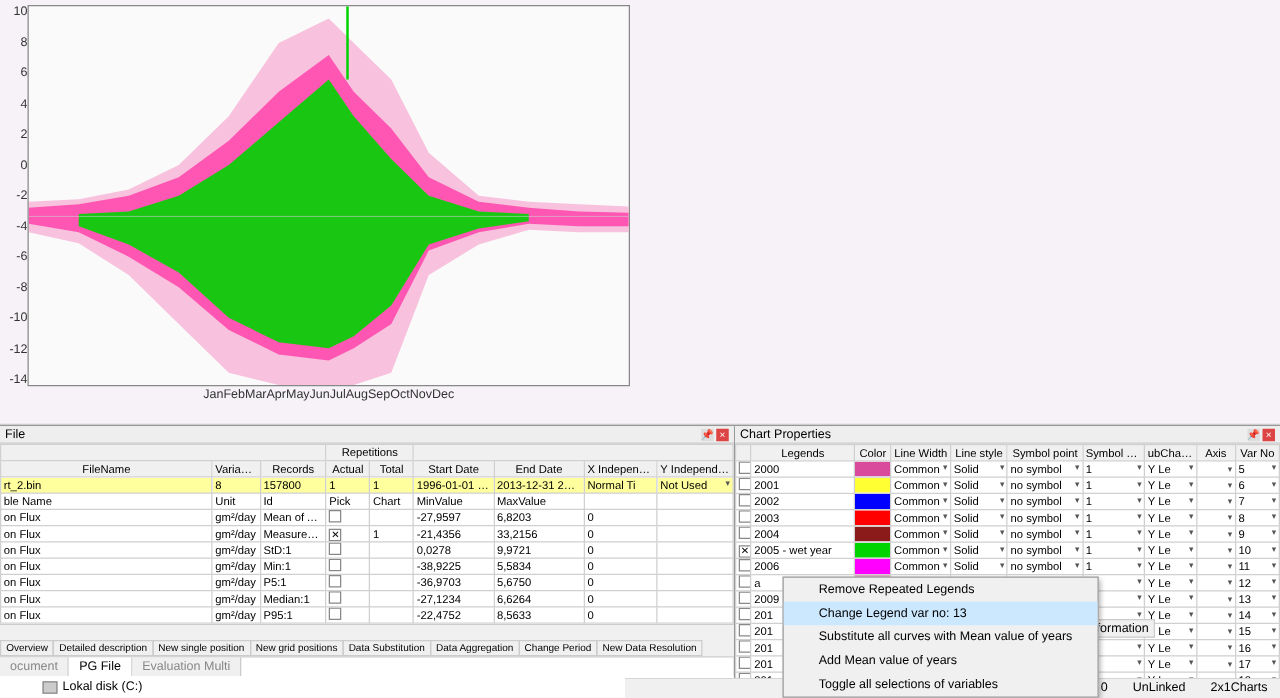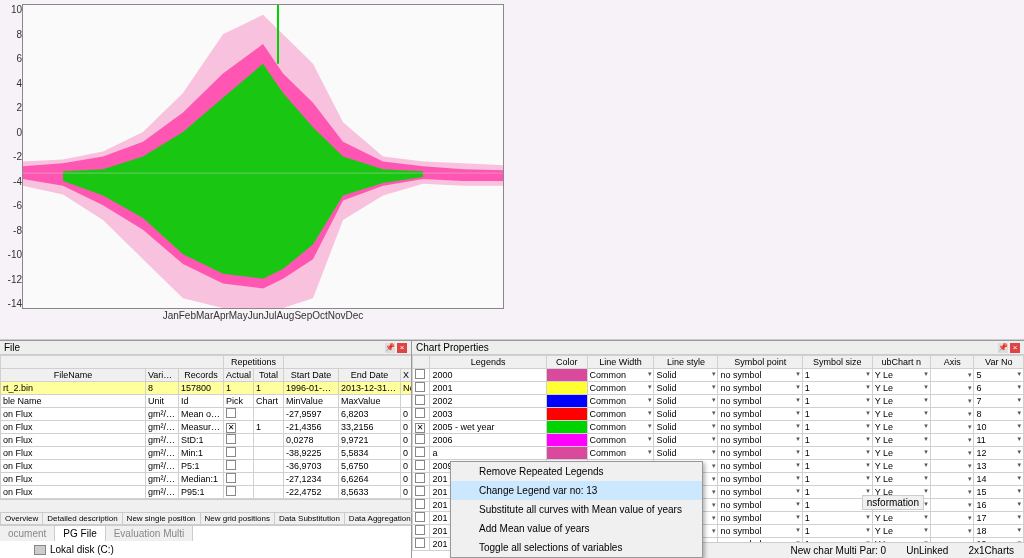--- a/index.html
+++ b/index.html
@@ -4,21 +4,21 @@
 <style>
   * { box-sizing: border-box; margin: 0; padding: 0; font-family: "Segoe UI", Tahoma, sans-serif; font-size: 10px; }
   body { width: 1024px; height: 558px; background: #fff; overflow: hidden; display: flex; flex-direction: column; }
   .chart-area { height: 340px; background: #f6f2f7; position: relative; border-bottom: 1px solid #ccc; }
   .chart-box { position: absolute; left: 22px; top: 4px; right: 520px; bottom: 30px; background: #fafafa; border: 1px solid #888; }
   .y-axis { position: absolute; left: 2px; top: 4px; bottom: 30px; width: 20px; display: flex; flex-direction: column; justify-content: space-between; color: #333; font-size: 8px; text-align: right; }
   .y-label { position: absolute; left: -10px; top: 50%; transform: rotate(-90deg); transform-origin: center; font-size: 8px; white-space: nowrap; color: #333; }
   .x-axis { position: absolute; left: 22px; right: 520px; bottom: 18px; display: flex; justify-content: center; font-size: 8px; color: #333; padding: 0 8px; }
   .chart-svg { width: 100%; height: 100%; }
   .bottom-panels { flex: 1; display: flex; border-top: 1px solid #999; min-height: 0; }
-  .left-panel { width: 412px; display: flex; flex-direction: column; border-right: 1px solid #999; min-height: 0;}
+  .left-panel { width: 588px; display: flex; flex-direction: column; border-right: 1px solid #999; min-height: 0;}
   .right-panel { flex: 1; display: flex; flex-direction: column; min-height: 0;}
   .panel-header { background: #eee; padding: 1px 4px; font-size: 10px; display: flex; justify-content: space-between; align-items: center; border-bottom: 1px solid #ccc; }
   .panel-close { display: flex; gap: 2px; }
   .panel-close span { width: 10px; height: 10px; background: #ddd; display: inline-flex; align-items: center; justify-content: center; font-size: 8px; cursor: pointer; }
   .panel-close span.red { background: #d44; color: white; }
   table { border-collapse: collapse; width: 100%; table-layout: fixed;}
   th, td { border: 1px solid #d0d0d0; padding: 0 2px; font-size: 9px; height: 13px; overflow: hidden; text-overflow: ellipsis; white-space: nowrap; }
   th { background: #f0f0f0; font-weight: normal; text-align: center; }
   td { background: #fff; }
   tr.highlight td { background: #ffff9e; }
@@ -347,20 +347,34 @@
               </td>
               <td class="dropdown-arrow">Common</td>
               <td class="dropdown-arrow">Solid</td>
               <td class="dropdown-arrow">no symbol</td>
               <td class="dropdown-arrow">1</td>
               <td class="dropdown-arrow">Y Le</td>
               <td class="dropdown-arrow"></td>
               <td class="dropdown-arrow">8</td>
             </tr>
             <tr>
+              <td><span class="checkbox"></span></td>
+              <td>2004</td>
+              <td class="color-cell">
+                <span class="color-swatch" style="background: rgb(139, 26, 26);"></span>
+              </td>
+              <td class="dropdown-arrow">Common</td>
+              <td class="dropdown-arrow">Solid</td>
+              <td class="dropdown-arrow">no symbol</td>
+              <td class="dropdown-arrow">1</td>
+              <td class="dropdown-arrow">Y Le</td>
+              <td class="dropdown-arrow"></td>
+              <td class="dropdown-arrow">9</td>
+            </tr>
+            <tr>
               <td><span class="checkbox">✕</span></td>
               <td>2005 - wet year</td>
               <td class="color-cell">
                 <span class="color-swatch" style="background: rgb(0, 212, 0);"></span>
               </td>
               <td class="dropdown-arrow">Common</td>
               <td class="dropdown-arrow">Solid</td>
               <td class="dropdown-arrow">no symbol</td>
               <td class="dropdown-arrow">1</td>
               <td class="dropdown-arrow">Y Le</td>

